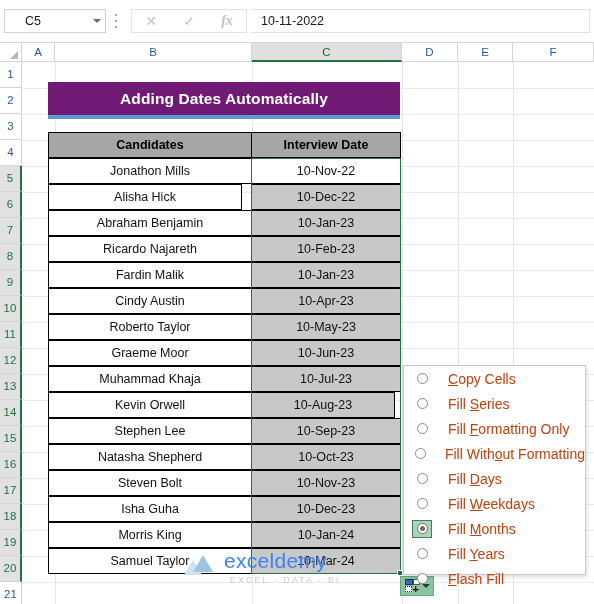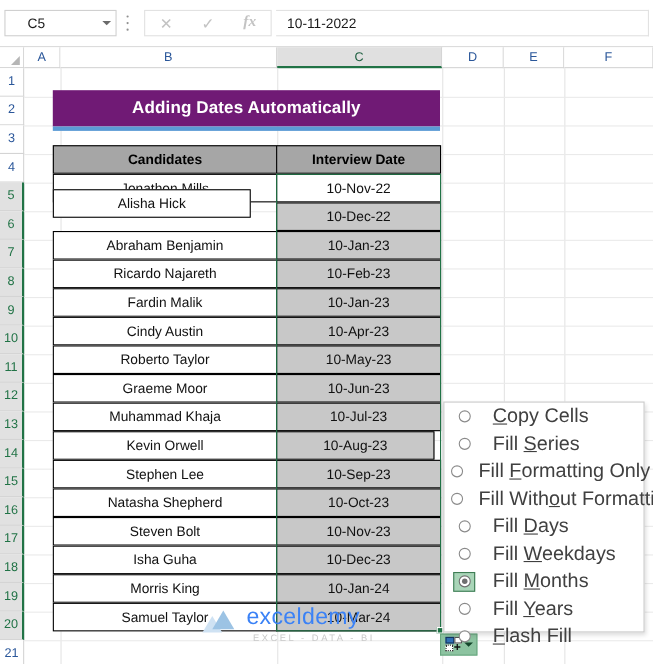--- a/index.html
+++ b/index.html
@@ -133,21 +133,21 @@
   .radio-wrap{ width:24px; display:flex; justify-content:center; align-items:center; }
   .radio-wrap.checked{
     width:20px;height:18px; background:#a9d5b8; border:1px solid #3f7d55;
     margin-left:2px; margin-right:2px;
   }
   .radio.checked{ border:1px solid #6f6f6f; background:#fff; position:relative; }
   .radio.checked:after{
     content:""; position:absolute; left:2px; top:2px; width:5px;height:5px;
     border-radius:50%; background:#6f6f6f;
   }
-  .ctx-label { font-size:18px; color:#404040; margin-left:14px; white-space:nowrap;}
+  .ctx-label { font-size:14px; color:#c2410c; margin-left:14px; white-space:nowrap;}
   .ctx-label u { text-decoration:underline; }
 
   
   .wm { position:absolute; left:178px; top:549px; width:240px; height:44px; pointer-events:none; }
   .wm-text { position:absolute; left:46px; top:0px; font-size:21px; color:#3b82f6; font-weight:400; letter-spacing:.3px;}
   .wm-sub { position:absolute; left:52px; top:26px; font-size:8.5px; color:#c9c9c9; letter-spacing:2.3px;}
   .wm-logo { position:absolute; left:6px; top:4px; width:30px; height:26px; }
   .wm-logo .p1{position:absolute;left:0;top:7px;width:0;height:0;border-left:9px solid transparent;border-right:9px solid transparent;border-bottom:15px solid #cfe2f3;}
   .wm-logo .p2{position:absolute;left:9px;top:2px;width:0;height:0;border-left:10px solid transparent;border-right:10px solid transparent;border-bottom:17px solid #9cc3e4;}
 </style>
@@ -242,21 +242,21 @@
   <div class="title-banner" style="left:48px; top:82px; width:352px; height:33px;">
     <span class="txt">Adding Dates Automatically</span>
   </div>
   <div class="title-underline" style="left:48px; top:115px; width:352px; height:4px;"></div>
 
   <div id="layer-table">
       <div class="thead-cell" style="left: 48px; top: 132px; width: 204px; height: 26px;">Candidates</div>
       <div class="thead-cell" style="left: 251px; top: 132px; width: 150px; height: 26px;">Interview Date</div>
       <div class="tcell" style="left: 48px; top: 158px; width: 204px; height: 26px;">Jonathon Mills</div>
       <div class="tcell active" style="left: 251px; top: 158px; width: 150px; height: 26px;">10-Nov-22</div>
-      <div class="tcell" style="left: 48px; top: 172px; width: 180px; height: 26px;">Alisha Hick</div>
+      <div class="tcell" style="left: 48px; top: 184px; width: 194px; height: 26px;">Alisha Hick</div>
       <div class="tcell shaded" style="left: 251px; top: 184px; width: 150px; height: 26px;">10-Dec-22</div>
       <div class="tcell" style="left: 48px; top: 210px; width: 204px; height: 26px;">Abraham Benjamin</div>
       <div class="tcell shaded" style="left: 251px; top: 210px; width: 150px; height: 26px;">10-Jan-23</div>
       <div class="tcell" style="left: 48px; top: 236px; width: 204px; height: 26px;">Ricardo Najareth</div>
       <div class="tcell shaded" style="left: 251px; top: 236px; width: 150px; height: 26px;">10-Feb-23</div>
       <div class="tcell" style="left: 48px; top: 262px; width: 204px; height: 26px;">Fardin Malik</div>
       <div class="tcell shaded" style="left: 251px; top: 262px; width: 150px; height: 26px;">10-Jan-23</div>
       <div class="tcell" style="left: 48px; top: 288px; width: 204px; height: 26px;">Cindy Austin</div>
       <div class="tcell shaded" style="left: 251px; top: 288px; width: 150px; height: 26px;">10-Apr-23</div>
       <div class="tcell" style="left: 48px; top: 314px; width: 204px; height: 26px;">Roberto Taylor</div>

